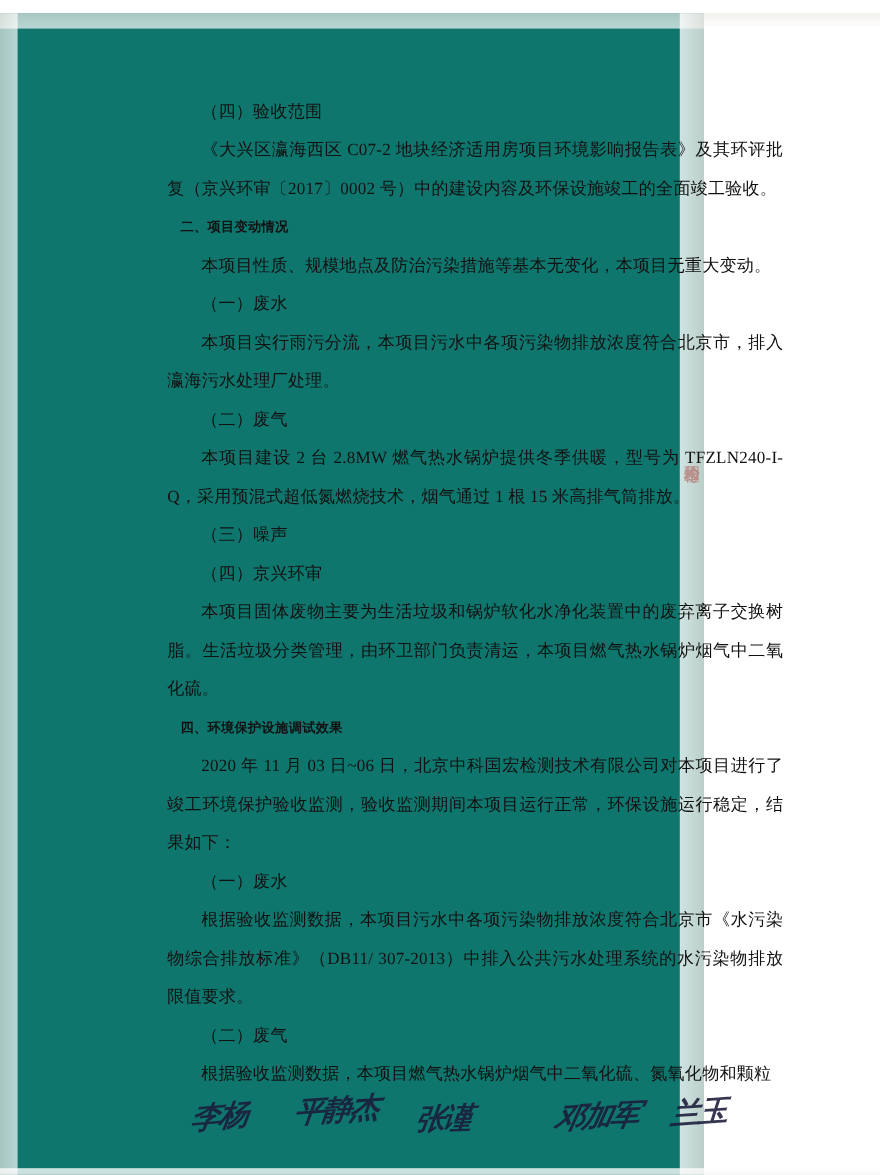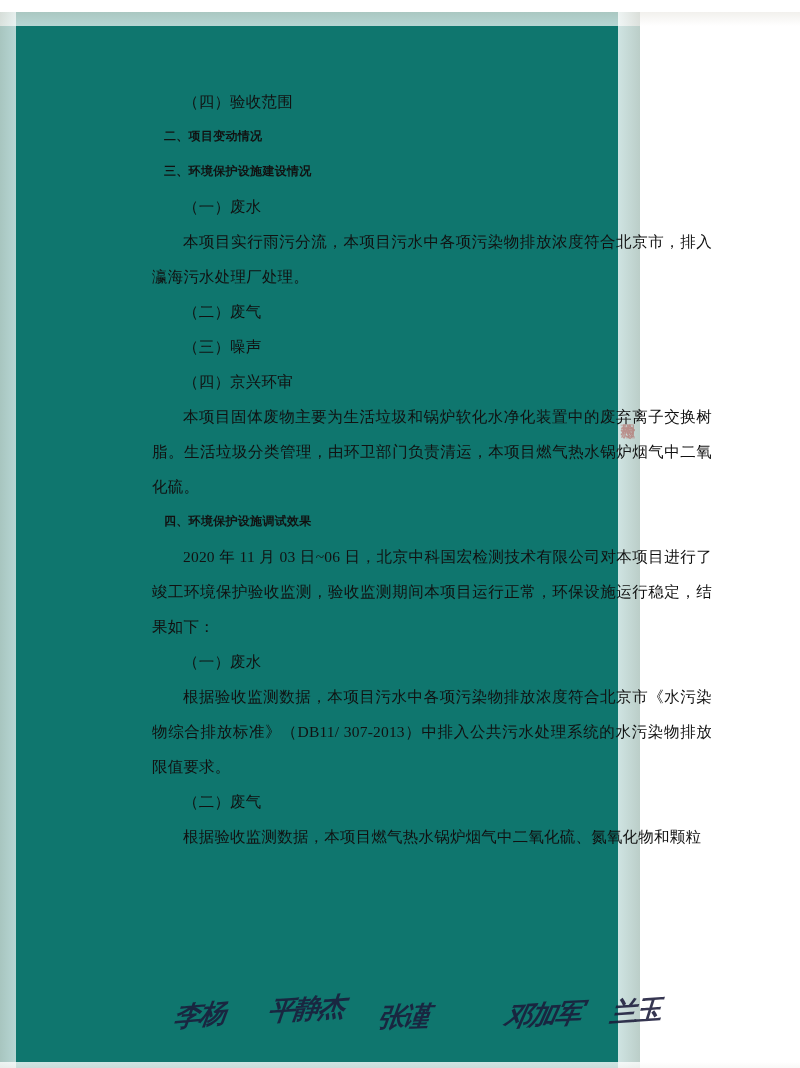--- a/index.html
+++ b/index.html
@@ -132,25 +132,27 @@
 <body>
 
 <div class="page">
   <div class="scan-edge-top"></div>
   <div class="scan-edge-left"></div>
   <div class="scan-edge-right"></div>
   <div class="scan-edge-bottom"></div>
 
   <div class="content">
     <p class="subheading">（四）验收范围</p>
+    <p class="para indent">《大兴区瀛海西区 C07-2 地块经济适用房项目环境影响报告表》及其环评批复（京兴环审〔2017〕0002 号）中的建设内容及环保设施竣工的全面竣工验收。</p>
     <p class="heading">二、项目变动情况</p>
-    <p class="heading">三、环境保护设施建设情况</p>
+    <p class="para indent">本项目性质、规模地点及防治污染措施等基本无变化，本项目无重大变动。</p>
     <p class="subheading">（一）废水</p>
     <p class="para indent">本项目实行雨污分流，本项目污水中各项污染物排放浓度符合北京市，排入瀛海污水处理厂处理。</p>
     <p class="subheading">（二）废气</p>
+    <p class="para indent">本项目建设 2 台 2.8MW 燃气热水锅炉提供冬季供暖，型号为 TFZLN240-I-Q，采用预混式超低氮燃烧技术，烟气通过 1 根 15 米高排气筒排放。</p>
     <p class="subheading">（三）噪声</p>
     <p class="subheading">（四）京兴环审</p>
     <p class="para indent">本项目固体废物主要为生活垃圾和锅炉软化水净化装置中的废弃离子交换树脂。生活垃圾分类管理，由环卫部门负责清运，本项目燃气热水锅炉烟气中二氧化硫。</p>
     <p class="heading">四、环境保护设施调试效果</p>
     <p class="para indent">2020 年 11 月 03 日~06 日，北京中科国宏检测技术有限公司对本项目进行了竣工环境保护验收监测，验收监测期间本项目运行正常，环保设施运行稳定，结果如下：</p>
     <p class="subheading">（一）废水</p>
     <p class="para indent">根据验收监测数据，本项目污水中各项污染物排放浓度符合北京市《水污染物综合排放标准》（DB11/ 307-2013）中排入公共污水处理系统的水污染物排放限值要求。</p>
     <p class="subheading">（二）废气</p>
     <p class="para indent">根据验收监测数据，本项目燃气热水锅炉烟气中二氧化硫、氮氧化物和颗粒</p>
   </div>

